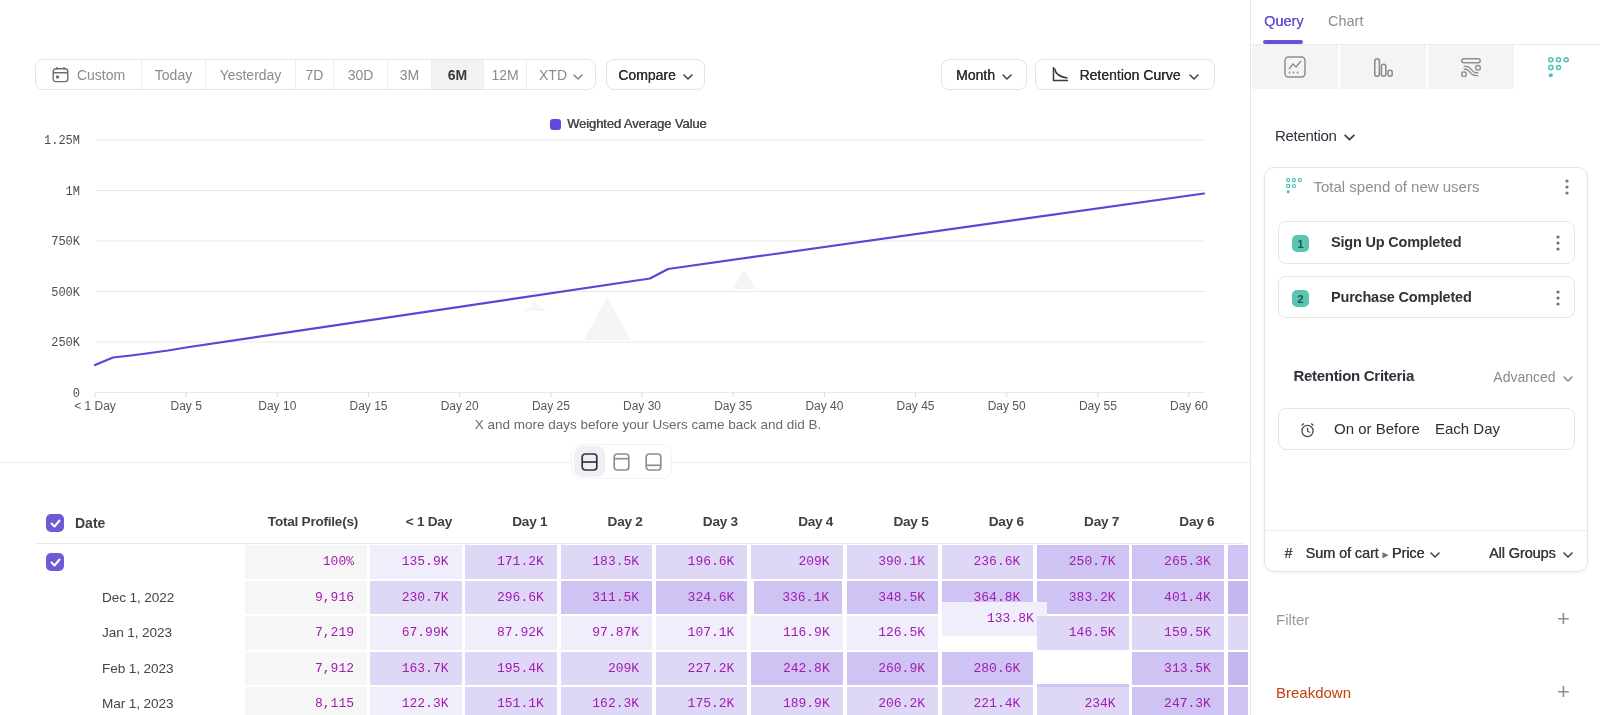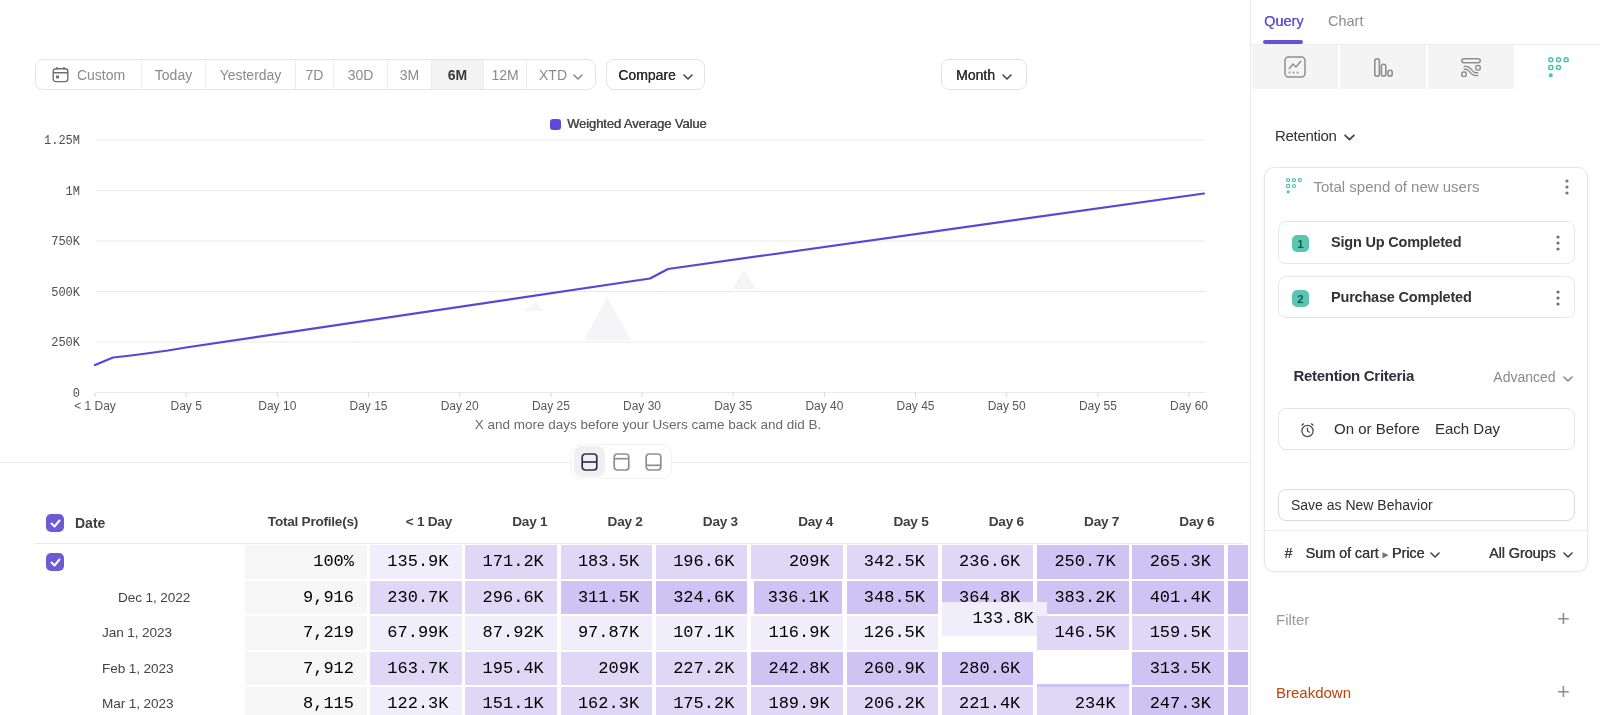--- a/index.html
+++ b/index.html
@@ -8,21 +8,21 @@
 .cap { font-size:13.5px; }
 #main { position:absolute; left:0; top:0; width:1250px; height:715px; overflow:hidden; }
 .rangegrp { position:absolute; left:35px; top:59px; height:31px; display:flex; border:1px solid #e5e5e5; border-radius:8px; background:#fff; overflow:hidden; }
 .rbtn { display:flex; align-items:center; justify-content:center; font-size:14px; color:#8a8a8a; border-right:1px solid #ededed; height:100%; }
 .rbtn:last-child { border-right:none; }
 .rbtn.sel { background:#f3f3f4; color:#3a3a3a; font-weight:700; }
 .wbtn { position:absolute; top:59px; height:31px; border:1px solid #e3e3e3; border-radius:8px; background:#fff; display:flex; align-items:center; justify-content:center; font-size:14px; font-weight:400; color:#2e2e2e; text-shadow:0.3px 0 0 #2e2e2e; }
 .togglewrap { position:absolute; left:571px; top:444px; width:101px; height:35px; background:#fff; border:1px solid #f2f2f2; border-radius:10px; display:flex; align-items:center; justify-content:space-between; padding:0 2px; }
 .tbtn { width:31px; height:31px; border-radius:8px; display:flex; align-items:center; justify-content:center; }
 .th { position:absolute; height:18px; font-size:13.6px; font-weight:700; color:#3f3f3f; text-align:right; letter-spacing:-0.25px; }
-.cell { position:absolute; height:33.6px; line-height:33.6px; font-family:"Liberation Mono",monospace; font-size:17px; color:#000000; text-align:right; padding-right:13px; }
+.cell { position:absolute; height:33.6px; line-height:33.6px; font-family:"Liberation Mono",monospace; font-size:13px; color:#a21caf; text-align:right; padding-right:13px; }
 .cell.gray { background:#f6f6f7; }
 .chk { position:absolute; width:18px; height:18px; background:#6c5bd4; border-radius:5px; display:flex; align-items:center; justify-content:center; }
 .rlab { position:absolute; height:33.6px; line-height:33.6px; font-size:13.6px; display:flex; align-items:center; letter-spacing:-0.1px; }
 .sidebar { position:absolute; left:1250px; top:0; width:350px; height:715px; border-left:1px solid #e8e8e8; background:#fff; }
 .icontab { position:absolute; top:45px; width:86px; height:44px; background:#f4f4f5; display:flex; align-items:center; justify-content:center; }
 .bigcard { position:absolute; left:12.5px; top:167px; width:324px; height:405px; background:#fff; border:1px solid #e6e6e6; border-radius:10px; box-shadow:0 1px 4px rgba(0,0,0,0.05); }
 .steprow { position:absolute; left:13.5px; width:297px; background:#fff; border:1px solid #e6e6e6; border-radius:8px; }
 .badge { position:absolute; left:13px; top:13px; width:17px; height:17px; background:#5bc4b2; color:#115e50; border-radius:5px; font-size:11.5px; font-weight:700; display:flex; align-items:center; justify-content:center; }
 .steplab { position:absolute; left:52px; top:12px; font-size:14.5px; font-weight:700; color:#333; letter-spacing:-0.2px; }
 .critbox { position:absolute; left:13.5px; top:240px; width:297px; height:42px; border:1px solid #e4e4e4; border-radius:8px; }
@@ -49,20 +49,28 @@
   <div class="rbtn sel" style="width:52px">6M</div>
   <div class="rbtn" style="width:43px">12M</div>
   <div class="rbtn" style="width:68px">XTD<span style="margin-left:6px"><svg width="10" height="6" viewBox="0 0 10 6" style="display:inline-block">
             <path d="M1 1l4 4 4-4" fill="none" stroke="#8a8a8a" stroke-width="1.6" stroke-linecap="round" stroke-linejoin="round"></path>
           </svg></span></div>
 </div>
 <div class="wbtn" style="left:606px;width:99px">Compare<span style="margin-left:7px"><svg width="10" height="6" viewBox="0 0 10 6" style="display:inline-block">
           <path d="M1 1l4 4 4-4" fill="none" stroke="#444" stroke-width="1.6" stroke-linecap="round" stroke-linejoin="round"></path>
         </svg></span></div>
 <div class="wbtn" style="left:941px;width:86px">Month<span style="margin-left:7px"><svg width="10" height="6" viewBox="0 0 10 6" style="display:inline-block">
+          <path d="M1 1l4 4 4-4" fill="none" stroke="#444" stroke-width="1.6" stroke-linecap="round" stroke-linejoin="round"></path>
+        </svg></span></div>
+<div class="wbtn" style="left:1035px;width:180px"><svg width="19" height="17" viewBox="0 0 19 17" style="margin-right:9px">
+        <g fill="none" stroke="#3c3c3c" stroke-width="1.5">
+          <path d="M2.5 1v13.5H17"></path>
+          <path d="M3.5 2.5c1 5.5 5 8.5 13 9.5"></path>
+        </g>
+      </svg>Retention Curve<span style="margin-left:8px"><svg width="10" height="6" viewBox="0 0 10 6" style="display:inline-block">
           <path d="M1 1l4 4 4-4" fill="none" stroke="#444" stroke-width="1.6" stroke-linecap="round" stroke-linejoin="round"></path>
         </svg></span></div>
 <div style="position:absolute;left:550px;top:119px;width:11px;height:11px;border-radius:3px;background:#5c49e0"></div>
 <div style="position:absolute;left:567px;top:116px;font-size:13px;font-weight:400;color:#4a4a4a;letter-spacing:-0.1px;text-shadow:0.4px 0 0 #4a4a4a">Weighted Average Value</div>
 
 <svg id="chart" width="1250" height="362" viewBox="0 0 1250 362" style="position:absolute;left:0;top:100px">
 <polygon points="607,197 584,240 631,240" fill="#f5f5f8"></polygon>
 <polygon points="535,202 524,211 546,211" fill="#f6f6f9"></polygon>
 <polygon points="744,169 733,189 756,189" fill="#f5f5f8"></polygon>
 <line x1="96" y1="40" x2="1205" y2="40" stroke="#e9e9eb" stroke-width="1"></line>
@@ -150,42 +158,42 @@
 <div class="th" style="left:941.8px;width:82.0px;top:514px">Day 6</div>
 <div class="th" style="left:1037.1px;width:82.0px;top:514px">Day 7</div>
 <div class="th" style="left:1132.4px;width:82.0px;top:514px">Day 6</div>
 <div class="th" style="left:245px;width:113px;top:514px">Total Profile(s)</div>
 <div class="cell gray" style="left:245px;top:545.0px;width:122px;">100%</div>
 <div class="cell" style="left:370.0px;top:545.0px;width:91.5px;background:#f1eefb;">135.9K</div>
 <div class="cell" style="left:465.3px;top:545.0px;width:91.5px;background:#ded7f6;">171.2K</div>
 <div class="cell" style="left:560.6px;top:545.0px;width:91.5px;background:#ded7f6;">183.5K</div>
 <div class="cell" style="left:655.9px;top:545.0px;width:91.5px;background:#ded7f6;">196.6K</div>
 <div class="cell" style="left:751.2px;top:545.0px;width:91.5px;background:#ded7f6;">209K</div>
-<div class="cell" style="left:846.5px;top:545.0px;width:91.5px;background:#ded7f6;">342.5K</div>
+<div class="cell" style="left:846.5px;top:545.0px;width:91.5px;background:#ded7f6;">390.1K</div>
 <div class="cell" style="left:941.8px;top:545.0px;width:91.5px;background:#ded7f6;">236.6K</div>
 <div class="cell" style="left:1037.1px;top:545.0px;width:91.5px;background:#cec3f2;">250.7K</div>
 <div class="cell" style="left:1132.4px;top:545.0px;width:91.5px;background:#cec3f2;">265.3K</div>
 <div class="cell" style="left:1227.7px;top:545.0px;width:20.5px;background:#cec3f2;"></div>
 <div class="chk" style="left:46px;top:553.0px">
       <svg width="11" height="9" viewBox="0 0 11 9">
         <path d="M1.5 4.5l3 3 5-6" fill="none" stroke="#fff" stroke-width="2" stroke-linecap="round" stroke-linejoin="round"></path>
       </svg>
     </div>
 <div class="cell gray" style="left:245px;top:580.6px;width:122px;">9,916</div>
 <div class="cell" style="left:370.0px;top:580.6px;width:91.5px;background:#ded7f6;">230.7K</div>
 <div class="cell" style="left:465.3px;top:580.6px;width:91.5px;background:#ded7f6;">296.6K</div>
 <div class="cell" style="left:560.6px;top:580.6px;width:91.5px;background:#cec3f2;">311.5K</div>
 <div class="cell" style="left:655.9px;top:580.6px;width:91.5px;background:#cec3f2;">324.6K</div>
 <div class="cell" style="left:754px;top:580.6px;width:88px;background:#cec3f2;">336.1K</div>
 <div class="cell" style="left:846.5px;top:580.6px;width:91.5px;background:#cec3f2;">348.5K</div>
 <div class="cell" style="left:941.8px;top:580.6px;width:91.5px;background:#cec3f2;">364.8K</div>
 <div class="cell" style="left:1037.1px;top:580.6px;width:91.5px;background:#cec3f2;">383.2K</div>
 <div class="cell" style="left:1132.4px;top:580.6px;width:91.5px;background:#cec3f2;">401.4K</div>
 <div class="cell" style="left:1227.7px;top:580.6px;width:20.5px;background:#c4b7ef;"></div>
-<div class="rlab" style="left:118px;top:580.6px;color:#454545">Dec 1, 2022</div>
+<div class="rlab" style="left:102px;top:580.6px;color:#454545">Dec 1, 2022</div>
 <div class="cell gray" style="left:245px;top:616.2px;width:122px;">7,219</div>
 <div class="cell" style="left:370.0px;top:616.2px;width:91.5px;background:#f1eefb;">67.99K</div>
 <div class="cell" style="left:465.3px;top:616.2px;width:91.5px;background:#f1eefb;">87.92K</div>
 <div class="cell" style="left:560.6px;top:616.2px;width:91.5px;background:#f1eefb;">97.87K</div>
 <div class="cell" style="left:655.9px;top:616.2px;width:91.5px;background:#f1eefb;">107.1K</div>
 <div class="cell" style="left:751.2px;top:616.2px;width:91.5px;background:#f1eefb;">116.9K</div>
 <div class="cell" style="left:846.5px;top:616.2px;width:91.5px;background:#f1eefb;">126.5K</div>
 <div class="cell" style="left:941.8px;top:602px;width:105px;background:#f1eefb;">133.8K</div>
 <div class="cell" style="left:1037.1px;top:616.2px;width:91.5px;background:#ded7f6;">146.5K</div>
 <div class="cell" style="left:1132.4px;top:616.2px;width:91.5px;background:#ded7f6;">159.5K</div>
@@ -317,21 +325,20 @@
             <circle cx="8.5" cy="9" r="5.6"></circle>
             <path d="M8.5 5.8V9l2.2 1.5"></path>
             <path d="M2.6 3.5L4.8 1.6"></path>
             <path d="M14.4 3.5L12.2 1.6"></path>
           </g>
         </svg>
       <span style="position:absolute;left:55px;top:11px;font-size:15px;font-weight:500;color:#2f2f2f">On or Before</span>
       <span style="position:absolute;left:156px;top:11px;font-size:15px;font-weight:500;color:#2f2f2f">Each Day</span>
     </div>
 
-    <div class="savebox">Save as New Behavior</div>
 
     <div style="position:absolute;left:0;top:362px;width:100%;height:1px;background:#ededee"></div>
     <div style="position:absolute;left:20px;top:377px;font-size:14px;font-weight:400;color:#444;text-shadow:0.3px 0 0 #444">#</div>
     <div style="position:absolute;left:41px;top:377px;font-size:14.5px;font-weight:400;color:#3a3a3a;letter-spacing:-0.1px;text-shadow:0.35px 0 0 #3a3a3a">Sum of cart <span style="color:#777;font-size:11px">▸</span> <b style="font-weight:400">Price</b> <span style="margin-left:2px"><svg width="10" height="6" viewBox="0 0 10 6" style="display:inline-block">
             <path d="M1 1l4 4 4-4" fill="none" stroke="#444" stroke-width="1.6" stroke-linecap="round" stroke-linejoin="round"></path>
           </svg></span></div>
     <div style="position:absolute;right:14px;top:377px;font-size:14.5px;font-weight:400;color:#3a3a3a;letter-spacing:-0.1px;text-shadow:0.35px 0 0 #3a3a3a">All Groups <span style="margin-left:3px"><svg width="10" height="6" viewBox="0 0 10 6" style="display:inline-block">
             <path d="M1 1l4 4 4-4" fill="none" stroke="#444" stroke-width="1.6" stroke-linecap="round" stroke-linejoin="round"></path>
           </svg></span></div>
   </div>

